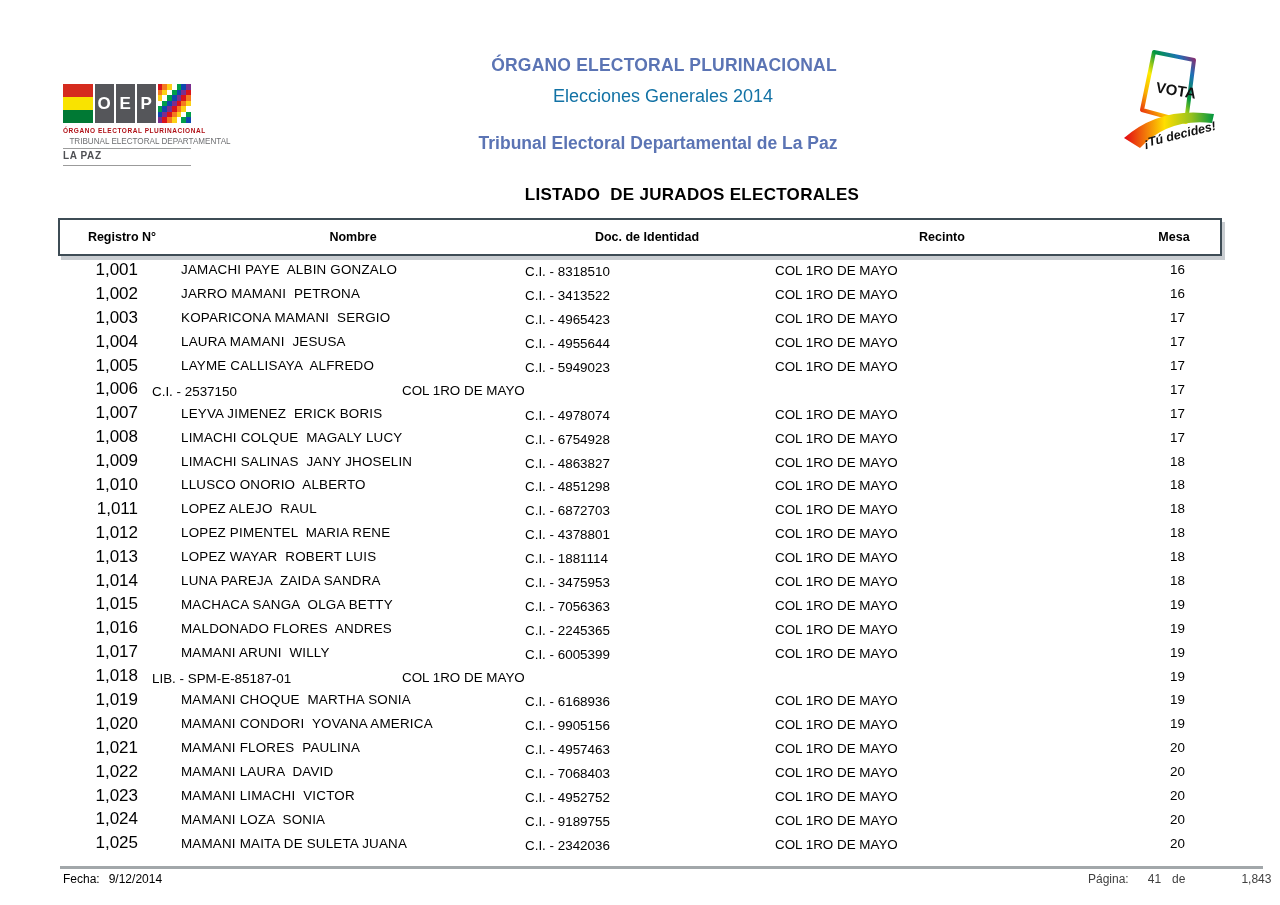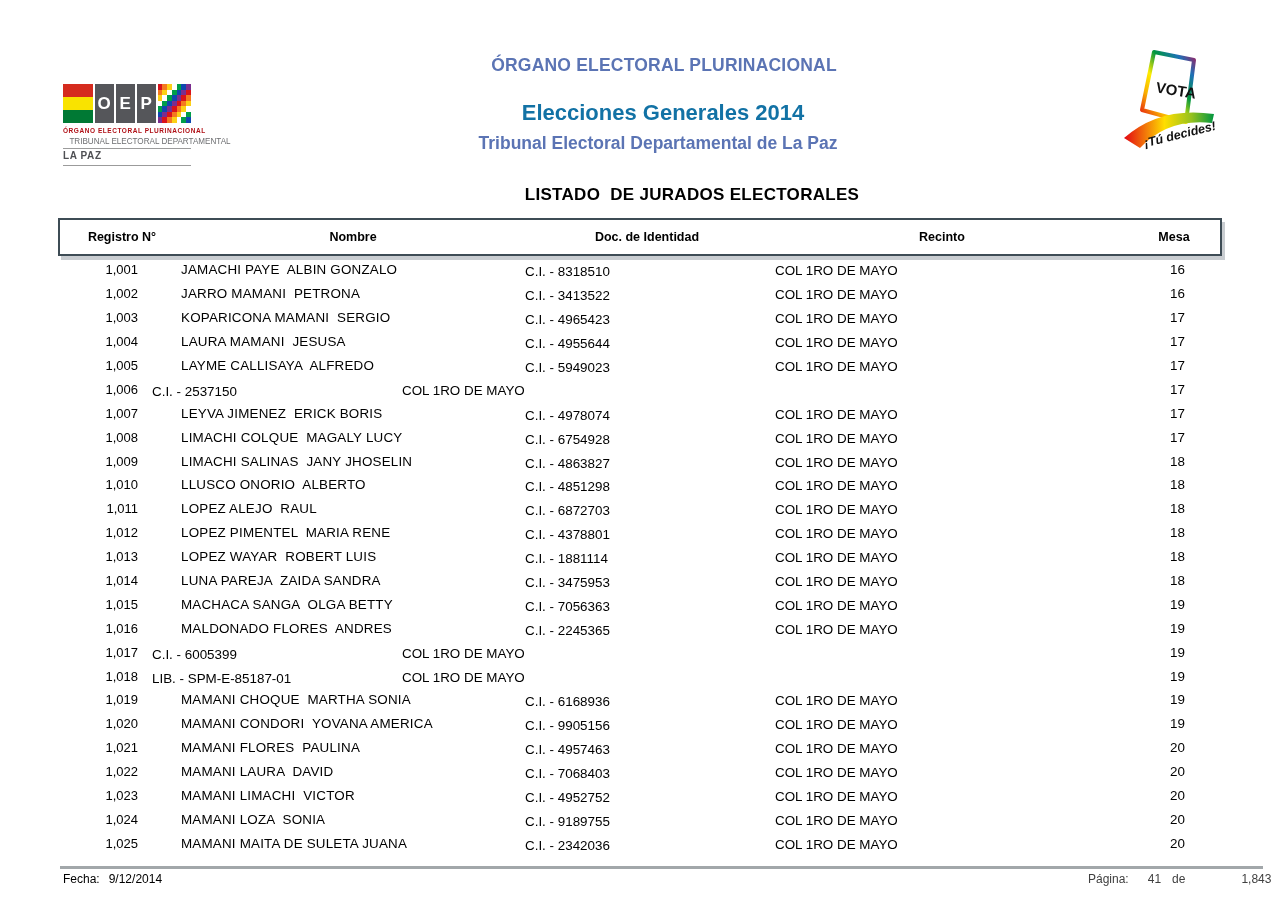--- a/index.html
+++ b/index.html
@@ -28,22 +28,22 @@
     font-size:6.5px; letter-spacing:.55px; white-space:nowrap; }
   .oep-cap2{ margin-top:2px; text-align:center; color:#6D6E71; font-size:9px;
     transform:scaleX(.9); white-space:nowrap; }
   .oep-rule{ height:1px; background:#9b9b9b; margin-top:2px; }
   .oep-cap3{ color:#4f5054; font-weight:bold; font-size:10px;
     letter-spacing:.6px; padding:1px 0 2px 0; }
 
   
   .t-org{ position:absolute; left:48px; right:0; top:55px; text-align:center;
     font-weight:bold; font-size:17.5px; letter-spacing:.2px; }
-  .t-event{ position:absolute; left:46px; right:0; top:100px; text-align:center;
-    font-weight:bold; font-size:22px; }
+  .t-event{ position:absolute; left:46px; right:0; top:86px; text-align:center;
+    font-weight:normal; font-size:18px; }
   .t-trib{ position:absolute; left:36px; right:0; top:133px; text-align:center;
     font-weight:bold; font-size:17.5px; }
   .doc-title{ position:absolute; left:104px; right:0; top:185px; text-align:center;
     font-weight:bold; font-size:17px; color:#000; letter-spacing:.3px; white-space:pre; }
 
   
   .vota-logo{ position:absolute; left:1120px; top:36px; width:100px; height:122px; }
 
   
   .thead{
@@ -56,21 +56,21 @@
     justify-content:center; font-weight:bold; font-size:12.5px; color:#000;
   }
   .h-reg{ left:0; width:124px; }
   .h-nom{ left:123px; width:340px; }
   .h-doc{ left:467px; width:240px; }
   .h-rec{ left:717px; width:330px;text-align:center; }
   .h-mesa{ left:1074px; width:80px; }
 
   .tbody{ position:absolute; left:58px; top:258px; width:1164px; }
   .trow{ display:flex; align-items:center; height:23.9px; font-size:13.4px; color:#000; }
-  .c-reg{ width:80px; text-align:right; font-size:13px; }
+  .c-reg{ width:80px; text-align:right; font-size:17px; }
   .c-nom{ width:330px; margin-left:43px; white-space:pre; letter-spacing:.2px; }
   .c-doc{ width:240px; margin-left:14px; transform:translateY(2px); }
   .c-rec{ width:280px; margin-left:10px; transform:translateY(1px); }
   .c-mesa{ flex:1; text-align:right; padding-right:37px; }
 
   
   .f-rule{ position:absolute; left:60px; top:866px; width:1203px; height:3px; background:#A2A7AA; }
   .f-fecha{ position:absolute; left:63px; top:872px; font-size:12px; color:#000; display:flex; gap:9px; }
   .f-pagina{ position:absolute; left:1088px; top:872px; font-size:12px; color:#404040;
     display:flex; white-space:nowrap; }
@@ -315,20 +315,21 @@
     <div class="trow">
       <span class="c-reg">1,016</span>
       <span class="c-nom">MALDONADO FLORES  ANDRES</span>
       <span class="c-doc">C.I. - 2245365</span>
       <span class="c-rec">COL 1RO DE MAYO</span>
       <span class="c-mesa">19</span>
     </div>
 
     <div class="trow">
       <span class="c-reg">1,017</span>
+      <span class="c-nom">MAMANI ARUNI  WILLY</span>
       <span class="c-doc">C.I. - 6005399</span>
       <span class="c-rec">COL 1RO DE MAYO</span>
       <span class="c-mesa">19</span>
     </div>
 
     <div class="trow">
       <span class="c-reg">1,018</span>
       <span class="c-doc">LIB. - SPM-E-85187-01</span>
       <span class="c-rec">COL 1RO DE MAYO</span>
       <span class="c-mesa">19</span>

